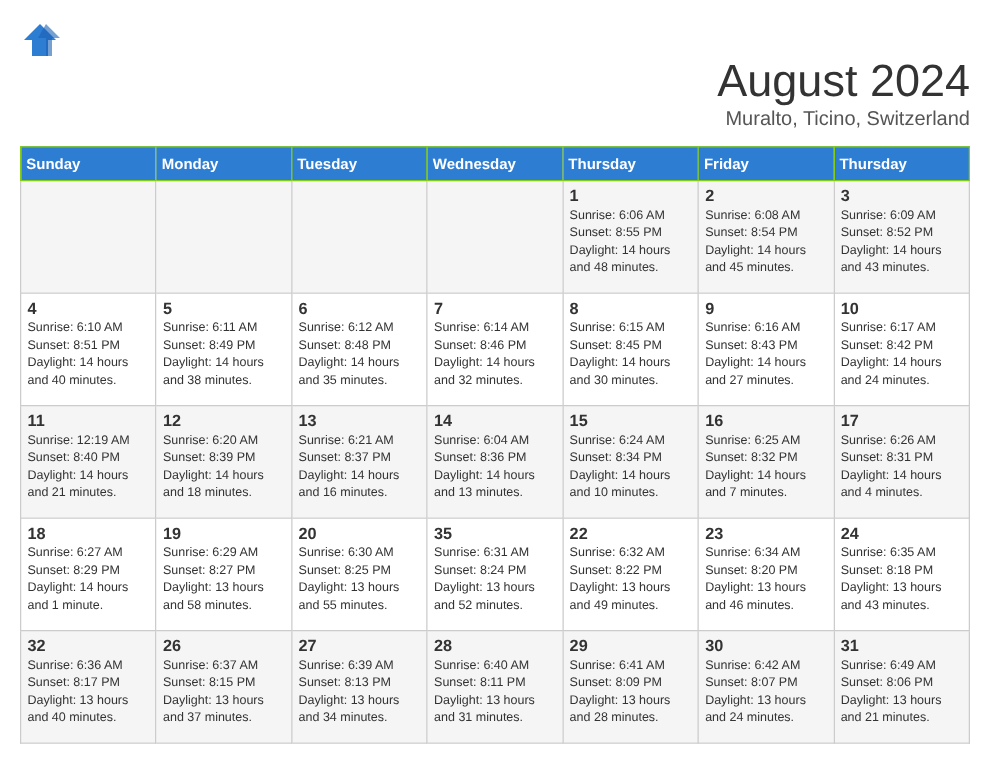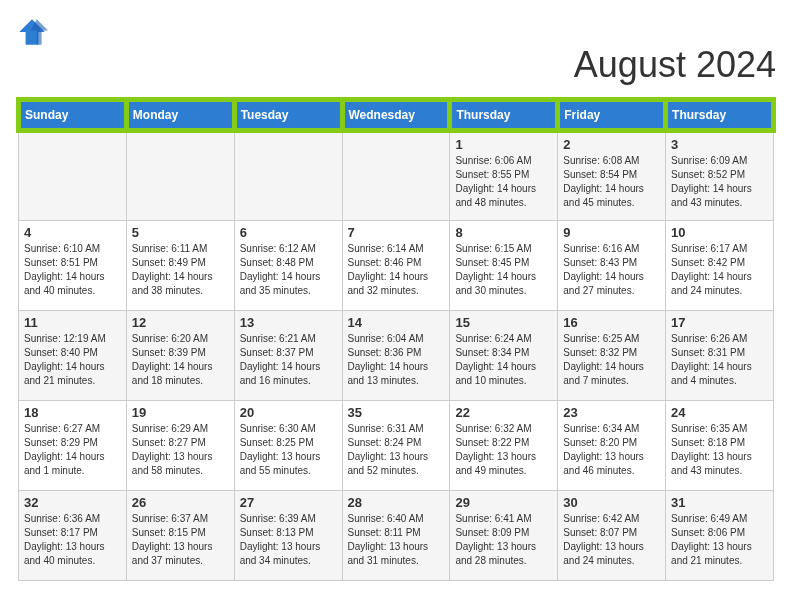--- a/index.html
+++ b/index.html
@@ -52,21 +52,21 @@
       border-collapse: collapse;
       font-size: 11px;
     }
     .calendar thead th {
       background: #2d7dd2;
       color: #fff;
       padding: 6px 4px;
       text-align: left;
       font-size: 12px;
       font-weight: 600;
-      border: 5px solid #84cc16;
+      border: 1px solid #84cc16;
     }
     .calendar tbody td {
       border: 1px solid #ccc;
       vertical-align: top;
       padding: 4px 5px;
       width: 108px;
       height: 90px;
       background: #fff;
     }
     .calendar tbody tr:nth-child(odd) td {
@@ -96,20 +96,21 @@
 
 <div class="header">
   <div class="logo">
     <svg class="logo-icon" viewBox="0 0 40 40">
       <polygon points="20,4 36,20 28,20 28,36 12,36 12,20 4,20" fill="#2d7dd2"></polygon>
       <polygon points="26,4 40,18 32,18 32,36 26,36 26,18 18,18" fill="#1a5fb4" opacity="0.6"></polygon>
     </svg>
   </div>
   <div class="title-area">
     <div class="main-title">August 2024</div>
+    <div class="subtitle">Muralto, Ticino, Switzerland</div>
   </div>
 </div>
 
 <table class="calendar">
   <thead>
     <tr>
     <th>Sunday</th>
         <th>Monday</th>
         <th>Tuesday</th>
         <th>Wednesday</th>

